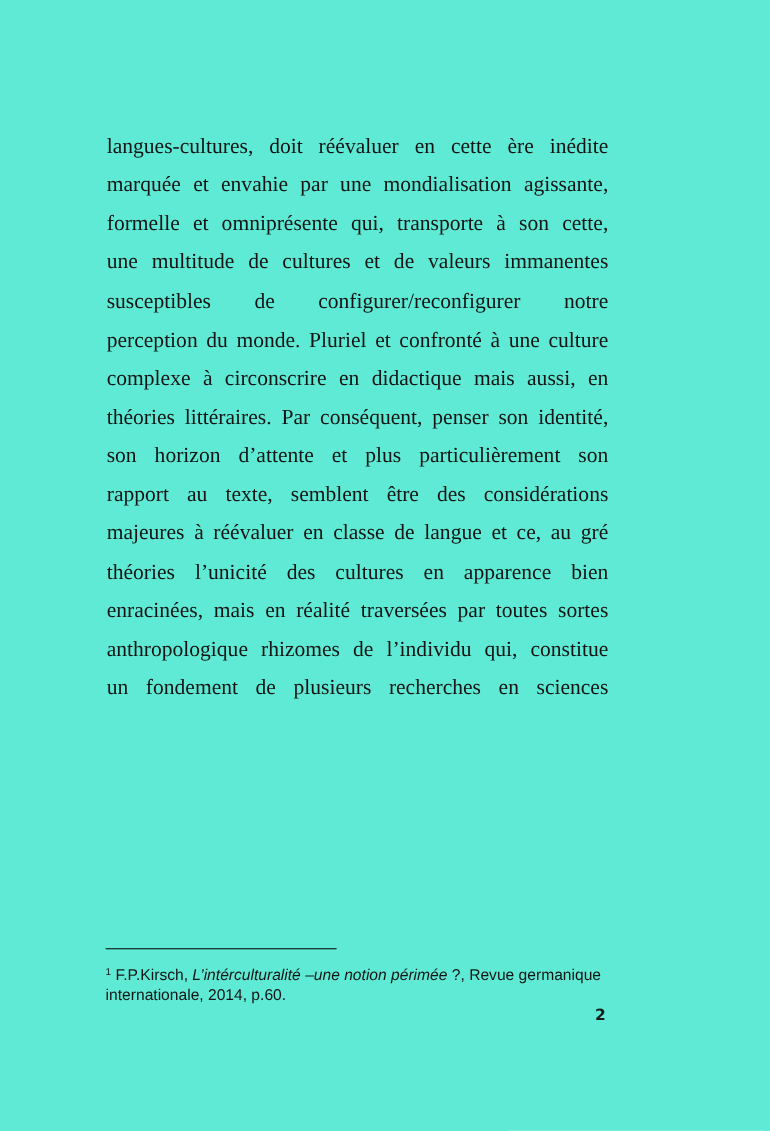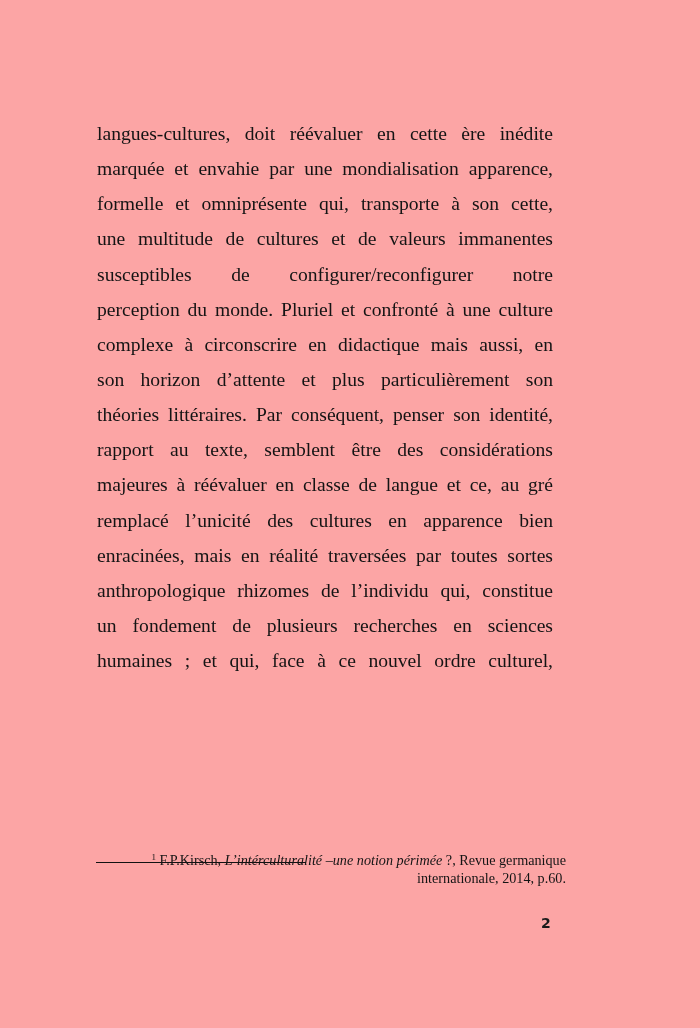--- a/index.html
+++ b/index.html
@@ -11,21 +11,21 @@
       width: 700px;
       height: 1028px;
       position: relative;
       overflow: hidden;
     }
     .page {
       position: absolute;
       left: 0; top: 0;
       width: 700px;
       height: 1028px;
-      background: #fca5a5;
+      background: #5eead4;
     }
     .body-text {
       position: absolute;
       left: 97px;
       top: 116px;
       width: 456px;
       font-family: "Liberation Serif", serif;
       font-size: 19.6px;
       line-height: 35.15px;
       color: #141414;
@@ -49,27 +49,26 @@
       position: absolute;
       left: 96px;
       top: 862px;
       width: 210px;
       height: 0;
       border-top: 1.6px solid #111;
     }
     .footnote {
       position: absolute;
       left: 96px;
-      top: 851px;
+      top: 878px;
       width: 470px;
-      font-family: Liberation Serif, serif;
+      font-family: Liberation Sans, sans-serif;
       font-size: 14.2px;
       line-height: 18px;
       color: #141414;
-      text-align: right;
     }
     .footnote sup {
       font-size: 9px;
       vertical-align: 5px;
       line-height: 0;
     }
     .footnote em {
       font-style: italic;
     }
     .page-number {
@@ -82,35 +81,34 @@
       color: #1a1a1a;
     }
   </style>
 </head>
 <body>
 
 <div class="page">
 
   <div class="body-text">
     <span class="line">langues-cultures, doit réévaluer en cette ère inédite</span>
-    <span class="line">marquée et envahie par une mondialisation apparence,</span>
+    <span class="line">marquée et envahie par une mondialisation agissante,</span>
     <span class="line">formelle et omniprésente qui, transporte à son cette,</span>
     <span class="line">une multitude de cultures et de valeurs immanentes</span>
     <span class="line">susceptibles de configurer/reconfigurer notre</span>
     <span class="line">perception du monde. Pluriel et confronté à une culture</span>
     <span class="line">complexe à circonscrire en didactique mais aussi, en</span>
+    <span class="line">théories littéraires. Par conséquent, penser son identité,</span>
     <span class="line">son horizon d’attente et plus particulièrement son</span>
-    <span class="line">théories littéraires. Par conséquent, penser son identité,</span>
     <span class="line">rapport au texte, semblent être des considérations</span>
     <span class="line">majeures à réévaluer en classe de langue et ce, au gré</span>
-    <span class="line">remplacé l’unicité des cultures en apparence bien</span>
+    <span class="line">théories l’unicité des cultures en apparence bien</span>
     <span class="line">enracinées, mais en réalité traversées par toutes sortes</span>
     <span class="line">anthropologique rhizomes de l’individu qui, constitue</span>
     <span class="line">un fondement de plusieurs recherches en sciences</span>
-    <span class="line last">humaines ; et qui, face à ce nouvel ordre culturel,</span>
   </div>
 
   <div class="footnote-rule"></div>
 
   <div class="footnote">
     <sup>1</sup><span> F.P.Kirsch, </span><em>L’intérculturalité –une notion périmée</em><span> ?, Revue germanique</span><br>
     <span>internationale,  2014, p.60.</span>
   </div>
 
   <div class="page-number">2</div>

